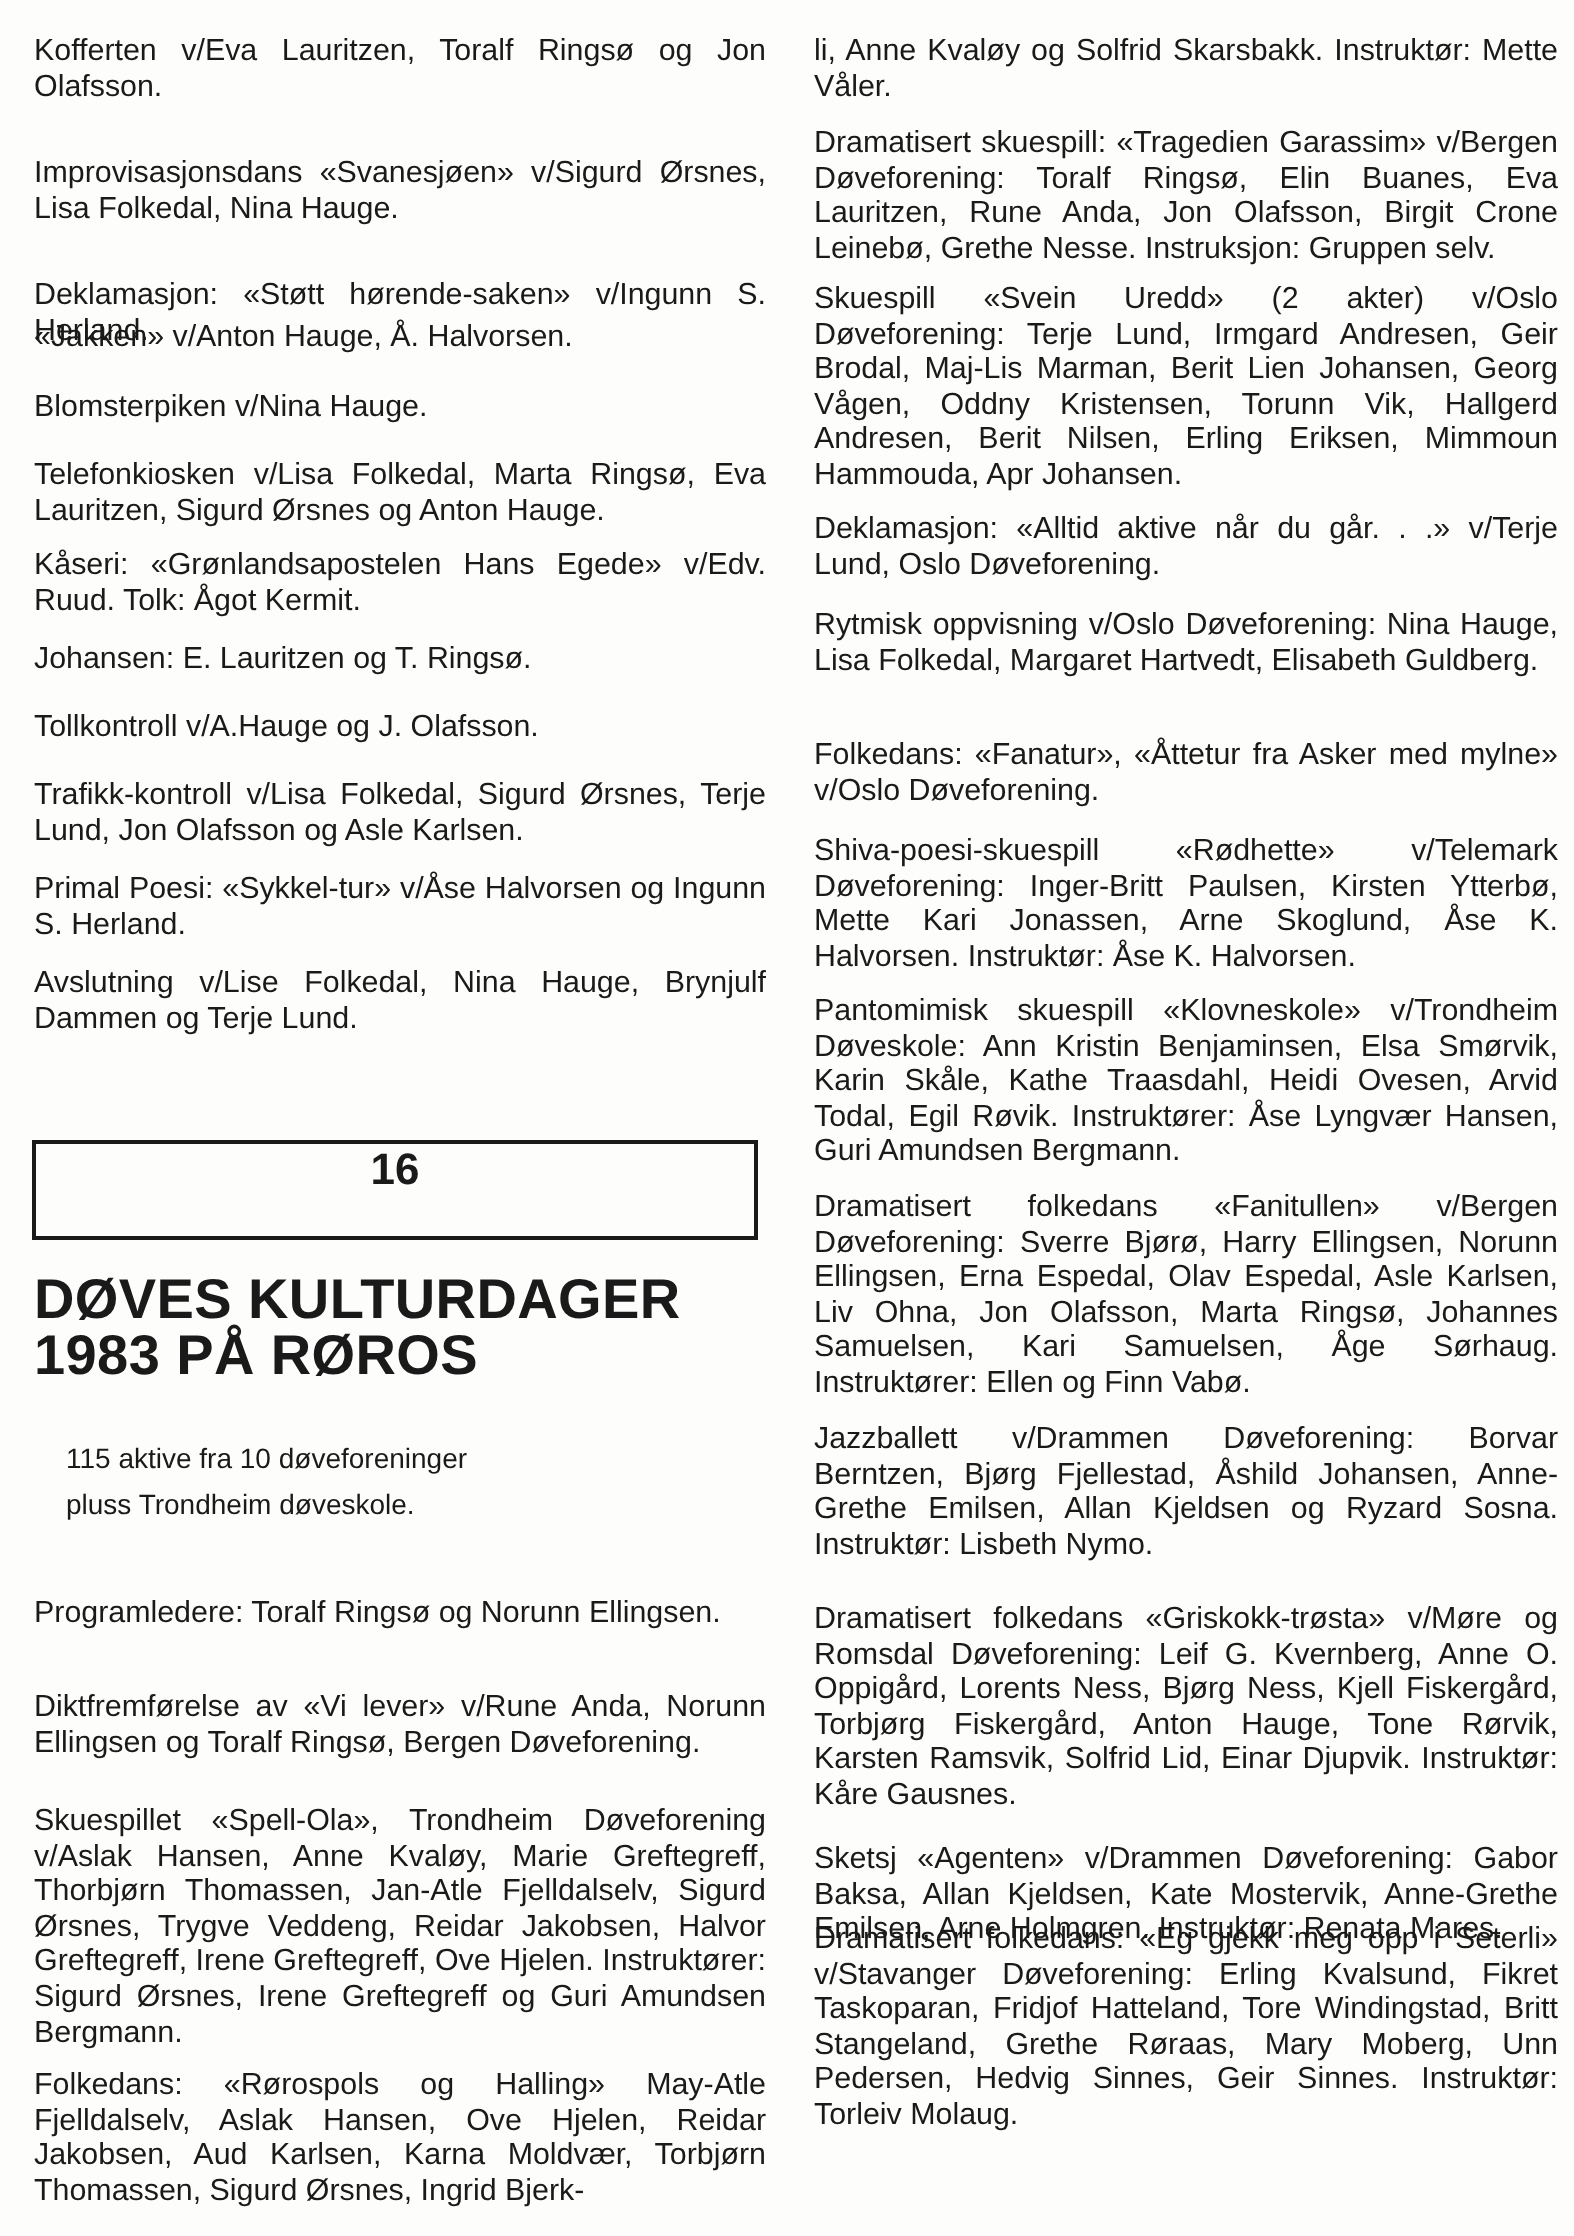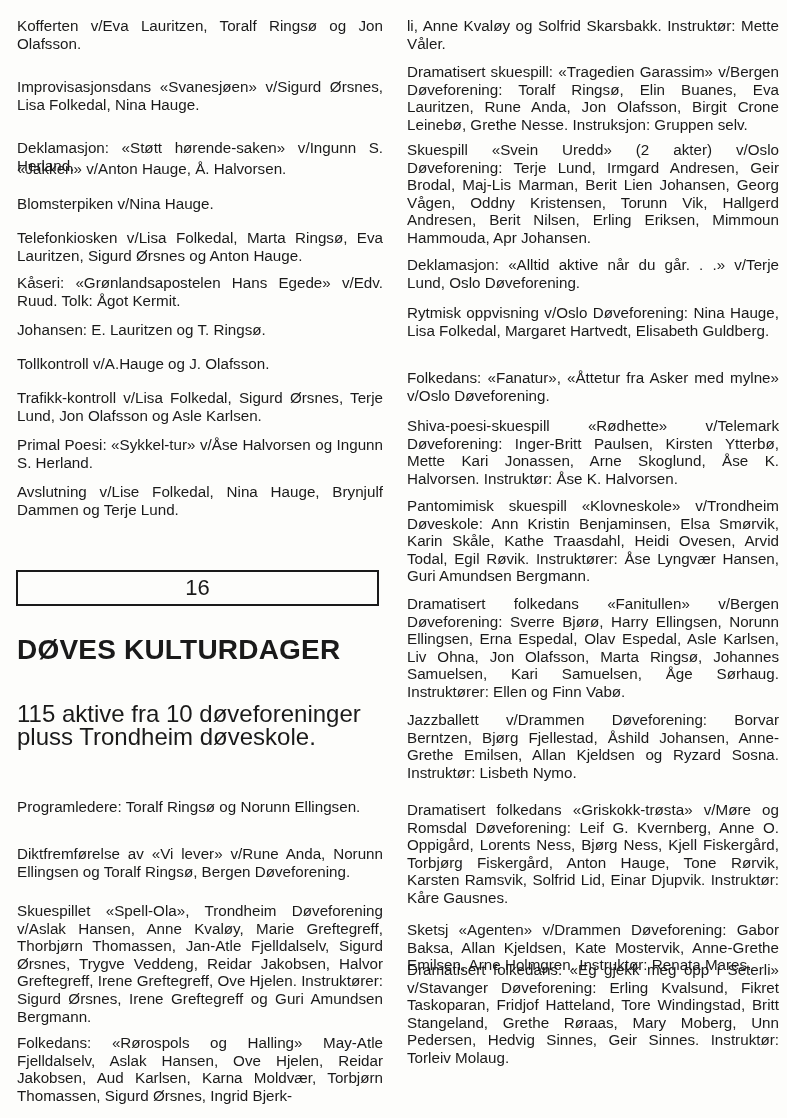--- a/index.html
+++ b/index.html
@@ -12,34 +12,34 @@
   .col { position: absolute; top: 0; }
   .col-left { left: 17px; width: 366px; }
   .col-right { left: 407px; width: 372px; }
   .entry {
     position: absolute; left: 0; right: 0;
     font-size: 15.2px; line-height: 17.6px;
     text-align: justify; margin: 0;
   }
   .entry b { font-weight: normal; }
   .num-box {
-    position: absolute; left: 16px; top: 570px; width: 363px; height: 36px;
+    position: absolute; left: 16px; top: 570px; width: 363px; height: 50px;
     border: 2.5px solid #1a1a1a; box-sizing: border-box;
-    display: flex; align-items: center; justify-content: center;
-    font-weight: normal; font-size: 22px;
+    display: flex; align-items: flex-start; justify-content: center;
+    font-weight: bold; font-size: 22px;
   }
   .headline {
     position: absolute; left: 17px; top: 636px; width: 366px;
     font-weight: bold; font-size: 28px; line-height: 28px; margin: 0;
     letter-spacing: 0.2px;
   }
   .headline span { display: block; }
   .subhead {
     position: absolute; left: 17px; top: 702px; width: 366px;
-    font-size: 24px; line-height: 23px; margin: 0;
+    font-size: 14px; line-height: 23px; margin: 16px;
   }
   .subhead span { display: block; }
 </style>
 </head>
 <body>
 
 <div class="col col-left">
   <p class="entry" style="top:17px"><b>Kofferten</b><span> v/Eva Lauritzen, Toralf Ringsø og Jon Olafsson.</span></p>
   <p class="entry" style="top:78px"><b>Improvisasjonsdans «Svanesjøen»</b><span> v/Sigurd Ørsnes, Lisa Folkedal, Nina Hauge.</span></p>
   <p class="entry" style="top:139px"><b>Deklamasjon: «Støtt hørende-saken»</b><span> v/Ingunn S. Herland.</span></p>
@@ -59,20 +59,21 @@
   <p class="entry" style="top:902px"><b>Skuespillet «Spell-Ola»</b><span>, Trondheim Døveforening v/Aslak Hansen, Anne Kvaløy, Marie Greftegreff, Thorbjørn Thomassen, Jan-Atle Fjelldalselv, Sigurd Ørsnes, Trygve Veddeng, Reidar Jakobsen, Halvor Greftegreff, Irene Greftegreff, Ove Hjelen. Instruktører: Sigurd Ørsnes, Irene Greftegreff og Guri Amundsen Bergmann.</span></p>
   <p class="entry" style="top:1034px"><b>Folkedans: «Rørospols og Halling»</b><span> May-Atle Fjelldalselv, Aslak Hansen, Ove Hjelen, Reidar Jakobsen, Aud Karlsen, Karna Moldvær, Torbjørn Thomassen, Sigurd Ørsnes, Ingrid Bjerk-</span></p>
 </div>
 
 <div class="num-box">
   <span>16</span>
 </div>
 
 <h1 class="headline">
   <span>DØVES KULTURDAGER</span>
+  <span>1983 PÅ RØROS</span>
 </h1>
 
 <div class="subhead">
   <span>115 aktive fra 10 døveforeninger</span>
   <span>pluss Trondheim døveskole.</span>
 </div>
 
 <div class="col col-right">
   <p class="entry" style="top:17px"><b></b><span>li, Anne Kvaløy og Solfrid Skarsbakk. Instruktør: Mette Våler.</span></p>
   <p class="entry" style="top:63px"><b>Dramatisert skuespill: «Tragedien Garassim»</b><span> v/Bergen Døveforening: Toralf Ringsø, Elin Buanes, Eva Lauritzen, Rune Anda, Jon Olafsson, Birgit Crone Leinebø, Grethe Nesse. Instruksjon: Gruppen selv.</span></p>

